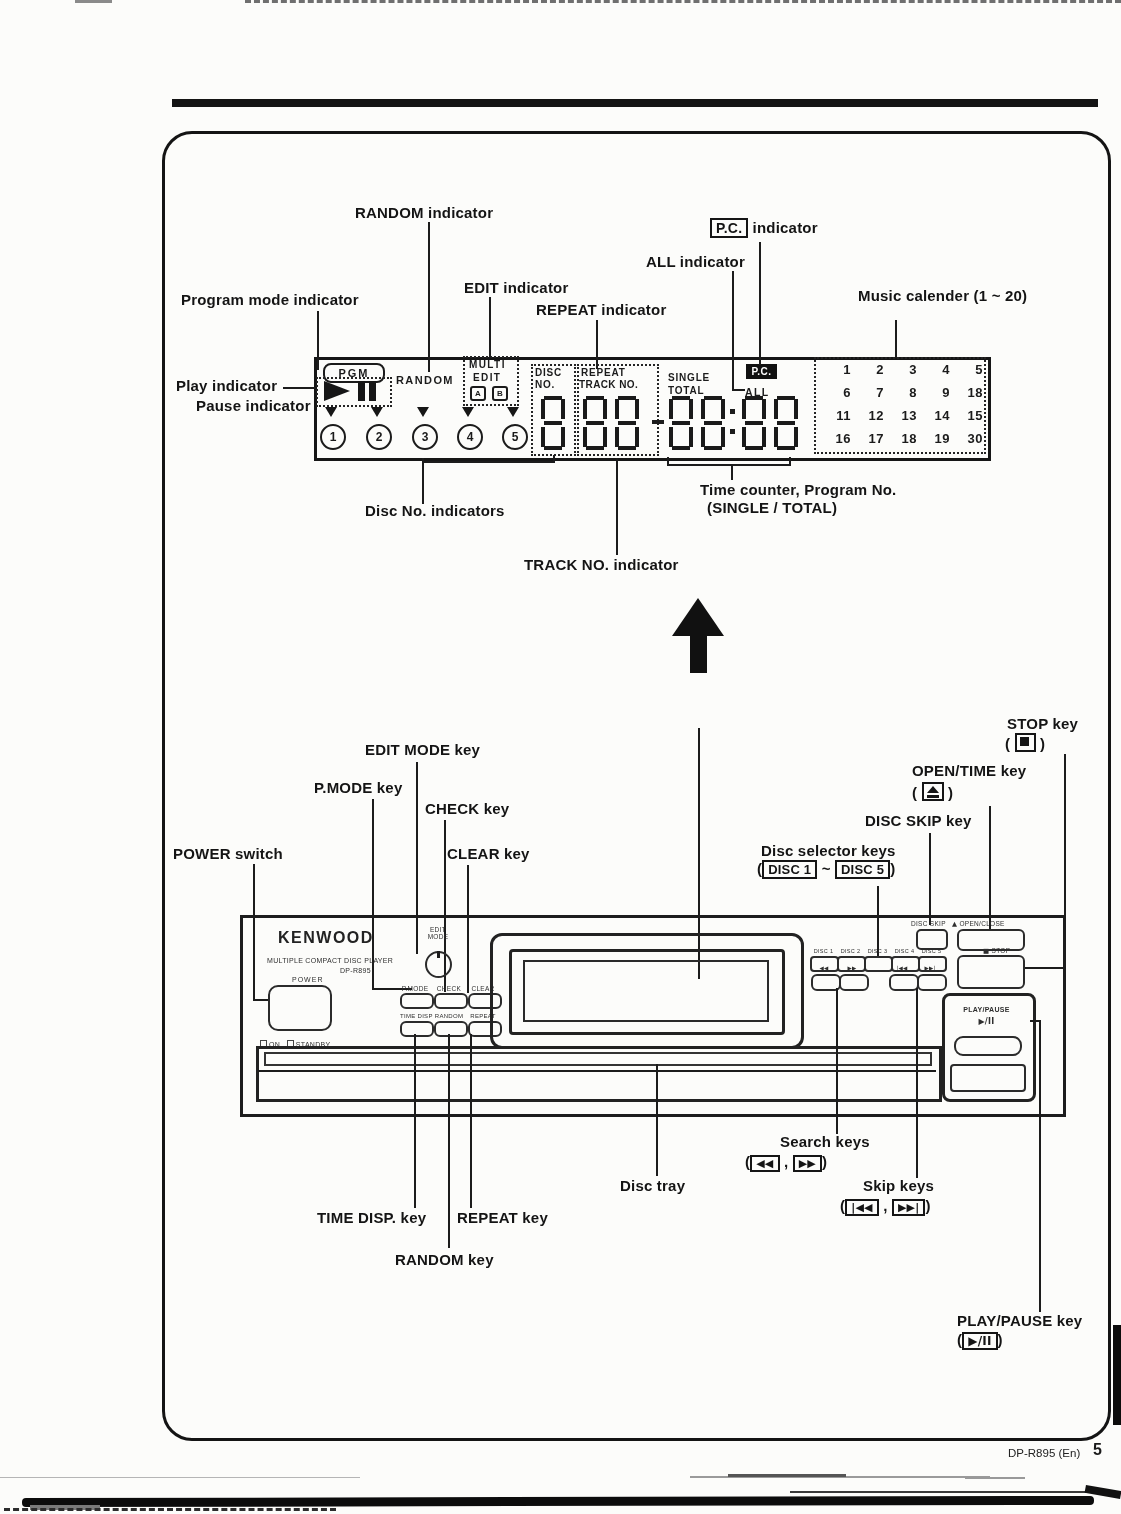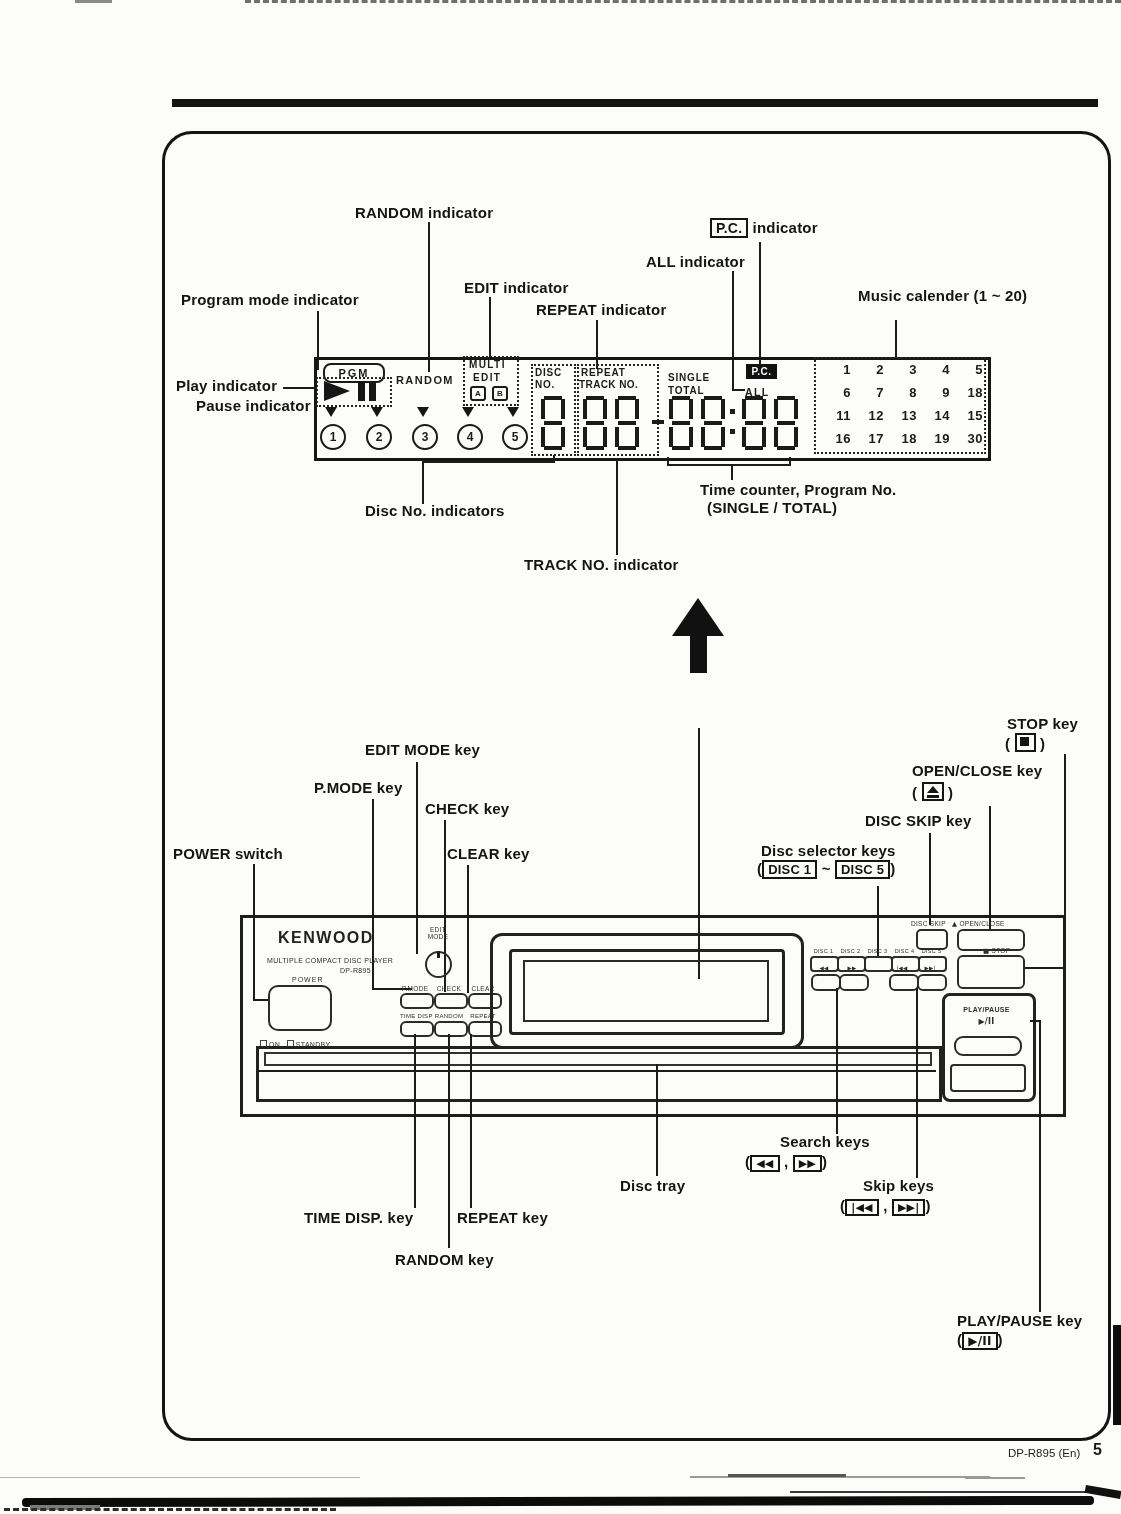--- a/index.html
+++ b/index.html
@@ -220,21 +220,21 @@
   <div class="lbl" style="left:365px;top:741px;">EDIT MODE key</div>
   <div class="lbl" style="left:314px;top:779px;">P.MODE key</div>
   <div class="lbl" style="left:425px;top:800px;">CHECK key</div>
   <div class="lbl" style="left:173px;top:845px;">POWER switch</div>
   <div class="lbl" style="left:447px;top:845px;">CLEAR key</div>
 
   <div class="lbl" style="left:1007px;top:715px;">STOP key</div>
   <div class="lbl" style="left:1005px;top:733px;">
     <span>(</span> <span class="stp"></span> <span>)</span>
   </div>
-  <div class="lbl" style="left:912px;top:762px;">OPEN/CLOSE key</div>
+  <div class="lbl" style="left:912px;top:762px;">OPEN/TIME key</div>
   <div class="lbl" style="left:912px;top:782px;">
     <span>(</span> <span class="ej"></span> <span>)</span>
   </div>
   <div class="lbl" style="left:865px;top:812px;">DISC SKIP key</div>
   <div class="lbl" style="left:761px;top:842px;">Disc selector keys</div>
   <div class="lbl" style="left:757px;top:860px;">
     <span>(</span><span class="bx" style="font-size:13px;">DISC 1</span>
     <span>~</span>
     <span class="bx" style="font-size:13px;">DISC 5</span><span>)</span>
   </div>
@@ -347,21 +347,21 @@
     <span>,</span>
     <span class="bx glyph" style="font-size:11px;">▶▶</span><span>)</span>
   </div>
   <div class="lbl" style="left:620px;top:1177px;">Disc tray</div>
   <div class="lbl" style="left:863px;top:1177px;">Skip keys</div>
   <div class="lbl" style="left:840px;top:1197px;">
     <span>(</span><span class="bx glyph" style="font-size:11px;">|◀◀</span>
     <span>,</span>
     <span class="bx glyph" style="font-size:11px;">▶▶|</span><span>)</span>
   </div>
-  <div class="lbl" style="left:304px;top:1209px;text-align:center;">TIME DISP. key</div>
+  <div class="lbl" style="left:317px;top:1209px;text-align:center;">TIME DISP. key</div>
   <div class="lbl" style="left:457px;top:1209px;">REPEAT key</div>
   <div class="lbl" style="left:395px;top:1251px;">RANDOM key</div>
   <div class="lbl" style="left:957px;top:1312px;">PLAY/PAUSE key</div>
   <div class="lbl" style="left:957px;top:1331px;">
     <span>(</span><span class="bx glyph" style="font-size:12px;">▶/II</span><span>)</span>
   </div>
 
   <div class="abs" style="left:1008px;top:1447px;font-size:11.5px;color:#222;">DP-R895 (En)</div>
   <div class="abs" style="left:1093px;top:1441px;font-size:16px;font-weight:bold;">5</div>
 

